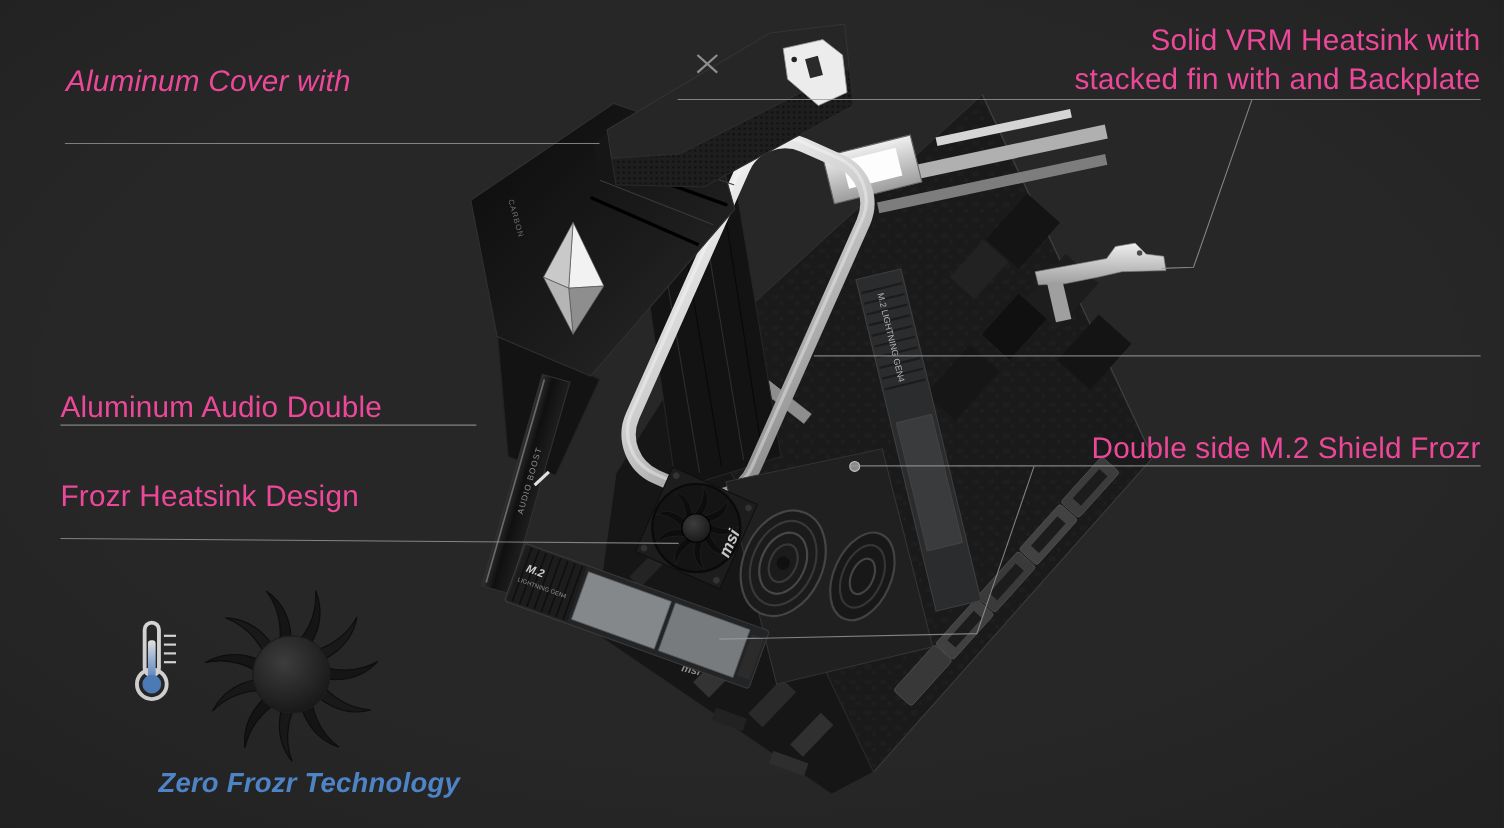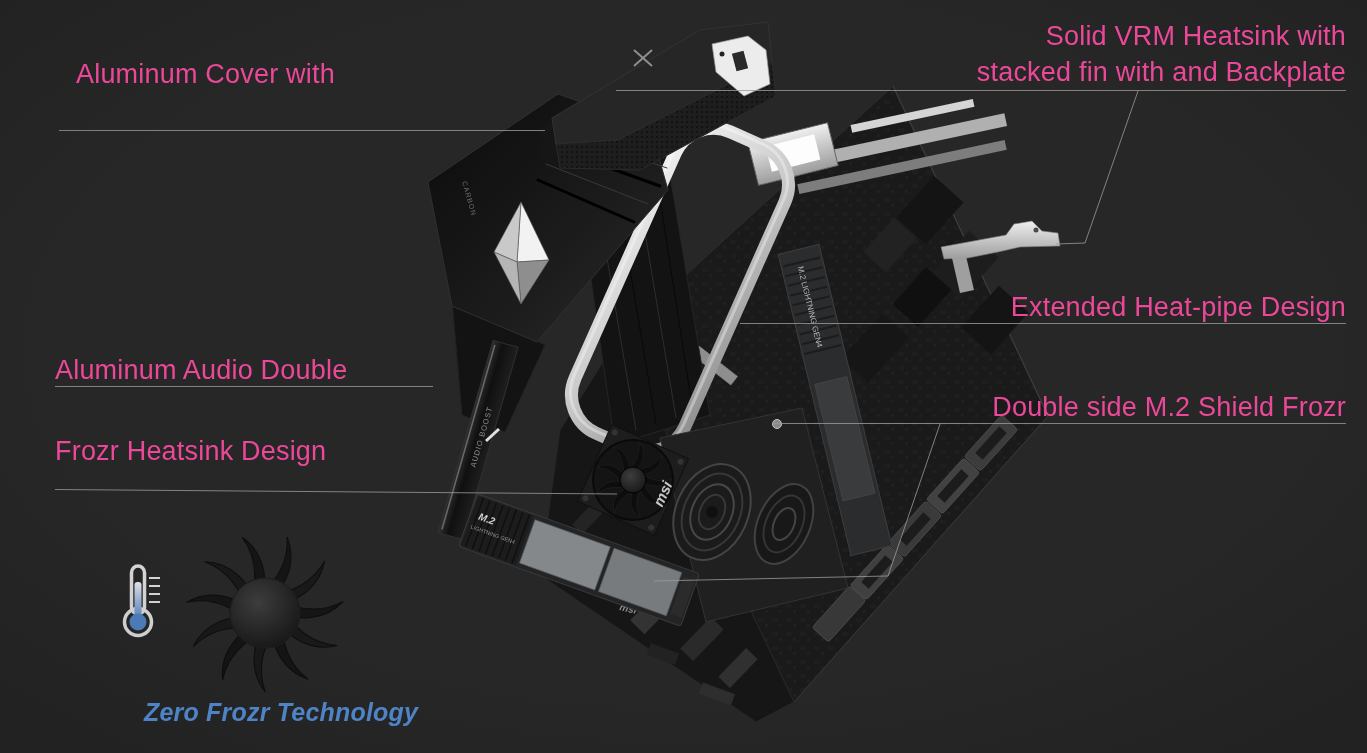--- a/index.html
+++ b/index.html
@@ -292,30 +292,29 @@
       <line x1="149" y1="578" x2="160" y2="578"></line>
       <line x1="149" y1="586" x2="160" y2="586"></line>
       <line x1="149" y1="594" x2="160" y2="594"></line>
       <line x1="149" y1="602" x2="160" y2="602"></line>
     </g>
   </g>
 
   <rect x="0" y="0" width="1367" height="753" fill="url(#vig)"></rect>
 </svg>
 
-<div class="callout" style="left:76px;top:56px;">
+<div class="callout" style="left:60px;top:56px;font-style:italic;">
   <span style="display:block">Aluminum Cover with</span>
 </div>
 
 <div class="callout right" style="right:21px;top:18px;">
   <span style="display:block">Solid VRM Heatsink with</span>
   <span style="display:block">stacked fin with and Backplate</span>
 </div>
 
-<div class="callout right" style="right:21px;top:289px;">Extended Heat-pipe Design</div>
 
 <div class="callout right" style="right:21px;top:389px;">Double side M.2 Shield Frozr</div>
 
 <div class="callout" style="left:55px;top:352px;">Aluminum Audio Double</div>
 
 <div class="callout" style="left:55px;top:433px;">Frozr Heatsink Design</div>
 
 <div class="caption" style="left:144px;top:698px;font-style:italic;">Zero Frozr Technology</div>
 
 </div>

